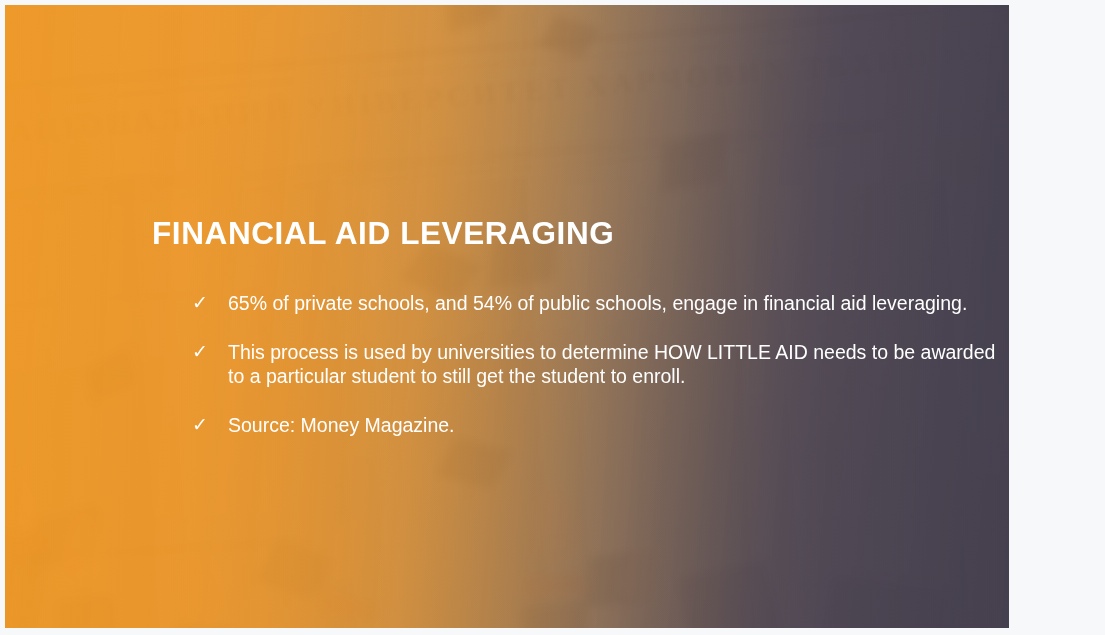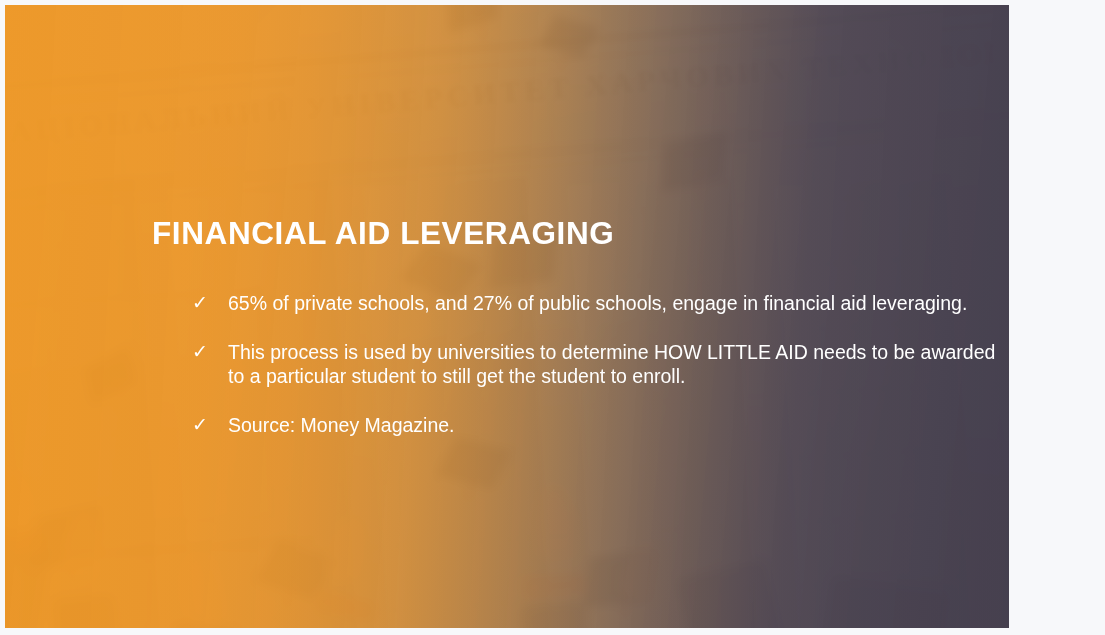--- a/index.html
+++ b/index.html
@@ -336,21 +336,21 @@
     <div class="gradient-overlay-2"></div>
 
     <div class="content">
 
       <h1 class="slide-title">FINANCIAL AID LEVERAGING</h1>
 
       <ul class="bullet-list" style="list-style:none;">
 
         <li class="bullet">
           <span class="check">✓</span>
-          <span class="btext">65% of private schools, and 27% of public schools, engage in financial aid leveraging.</span>
+          <span class="btext">65% of private schools, and 54% of public schools, engage in financial aid leveraging.</span>
         </li>
 
         <li class="bullet">
           <span class="check">✓</span>
           <span class="btext">This process is used by universities to determine HOW LITTLE AID needs to be awarded to a particular student to still get the student to enroll.</span>
         </li>
 
         <li class="bullet italic">
           <span class="check">✓</span>
           <span class="btext">Source: Money Magazine.</span>

